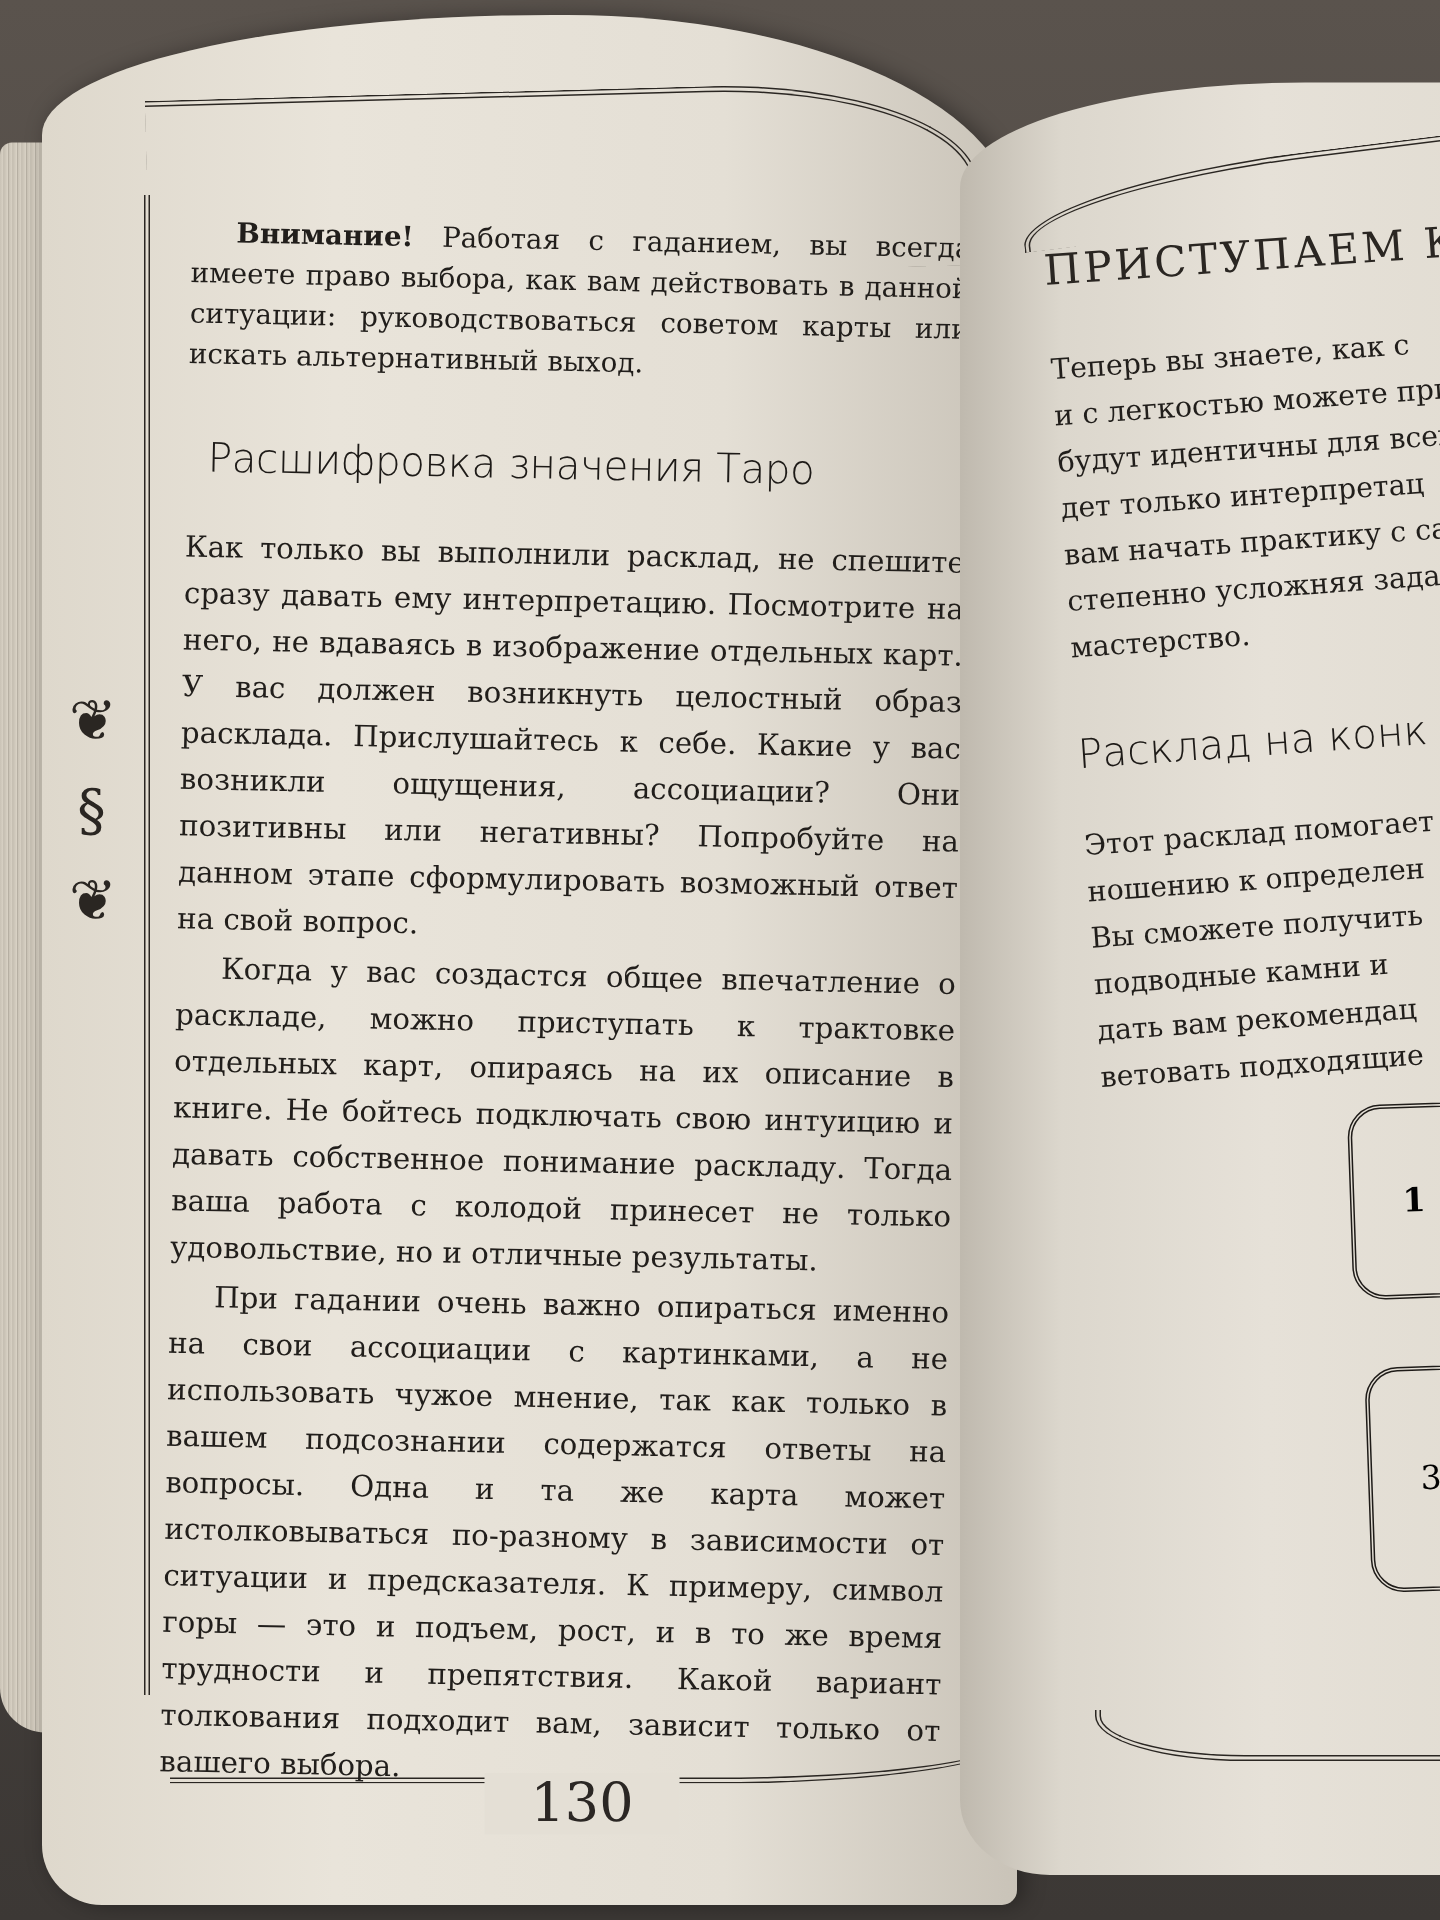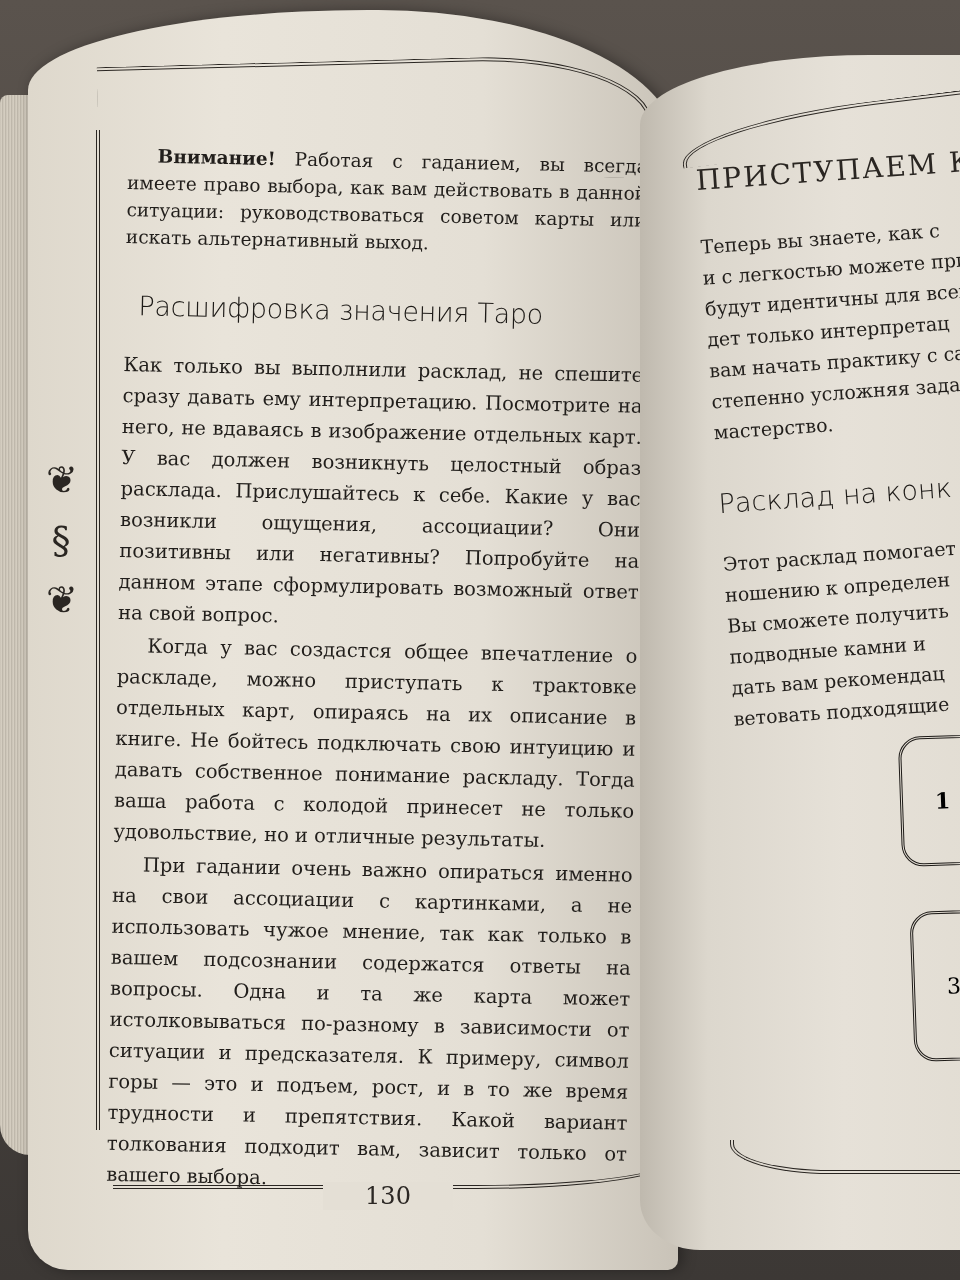--- a/index.html
+++ b/index.html
@@ -40,21 +40,21 @@
     position:absolute; left:85px; top:1145px; width:560px; height:30px;
     border-bottom:4px double #2a2622; border-right: 4px double #2a2622;
     border-radius: 0 0 200px 0 / 0 0 30px 0;
   }
   .ornament {
     position:absolute; left:18px; top:440px; width:30px; height:240px;
     font-size:38px; color:#2a2622; line-height:60px; text-align:center;
   }
   .page-number {
     position:absolute; left:295px; top:1172px; width:130px; text-align:center;
-    font-family:"DejaVu Serif", serif; font-size:24px; color:#2b2724;
+    font-family:"DejaVu Serif", serif; font-size:36px; color:#2b2724;
     background:#e4dfd5;
   }
   .text-left {
     position:absolute; left:100px; top:130px; width:520px;
     color:#211e1b; font-size:19.5px; line-height:31px;
     transform: rotate(1.2deg); transform-origin: 0 0;
   }
   .text-left p { margin:0; text-align:justify; }
   .text-left p.indent { text-indent:30px; margin-top:2px; }
   .warning { margin-bottom:40px !important; font-size:18.5px; line-height:27px; }

